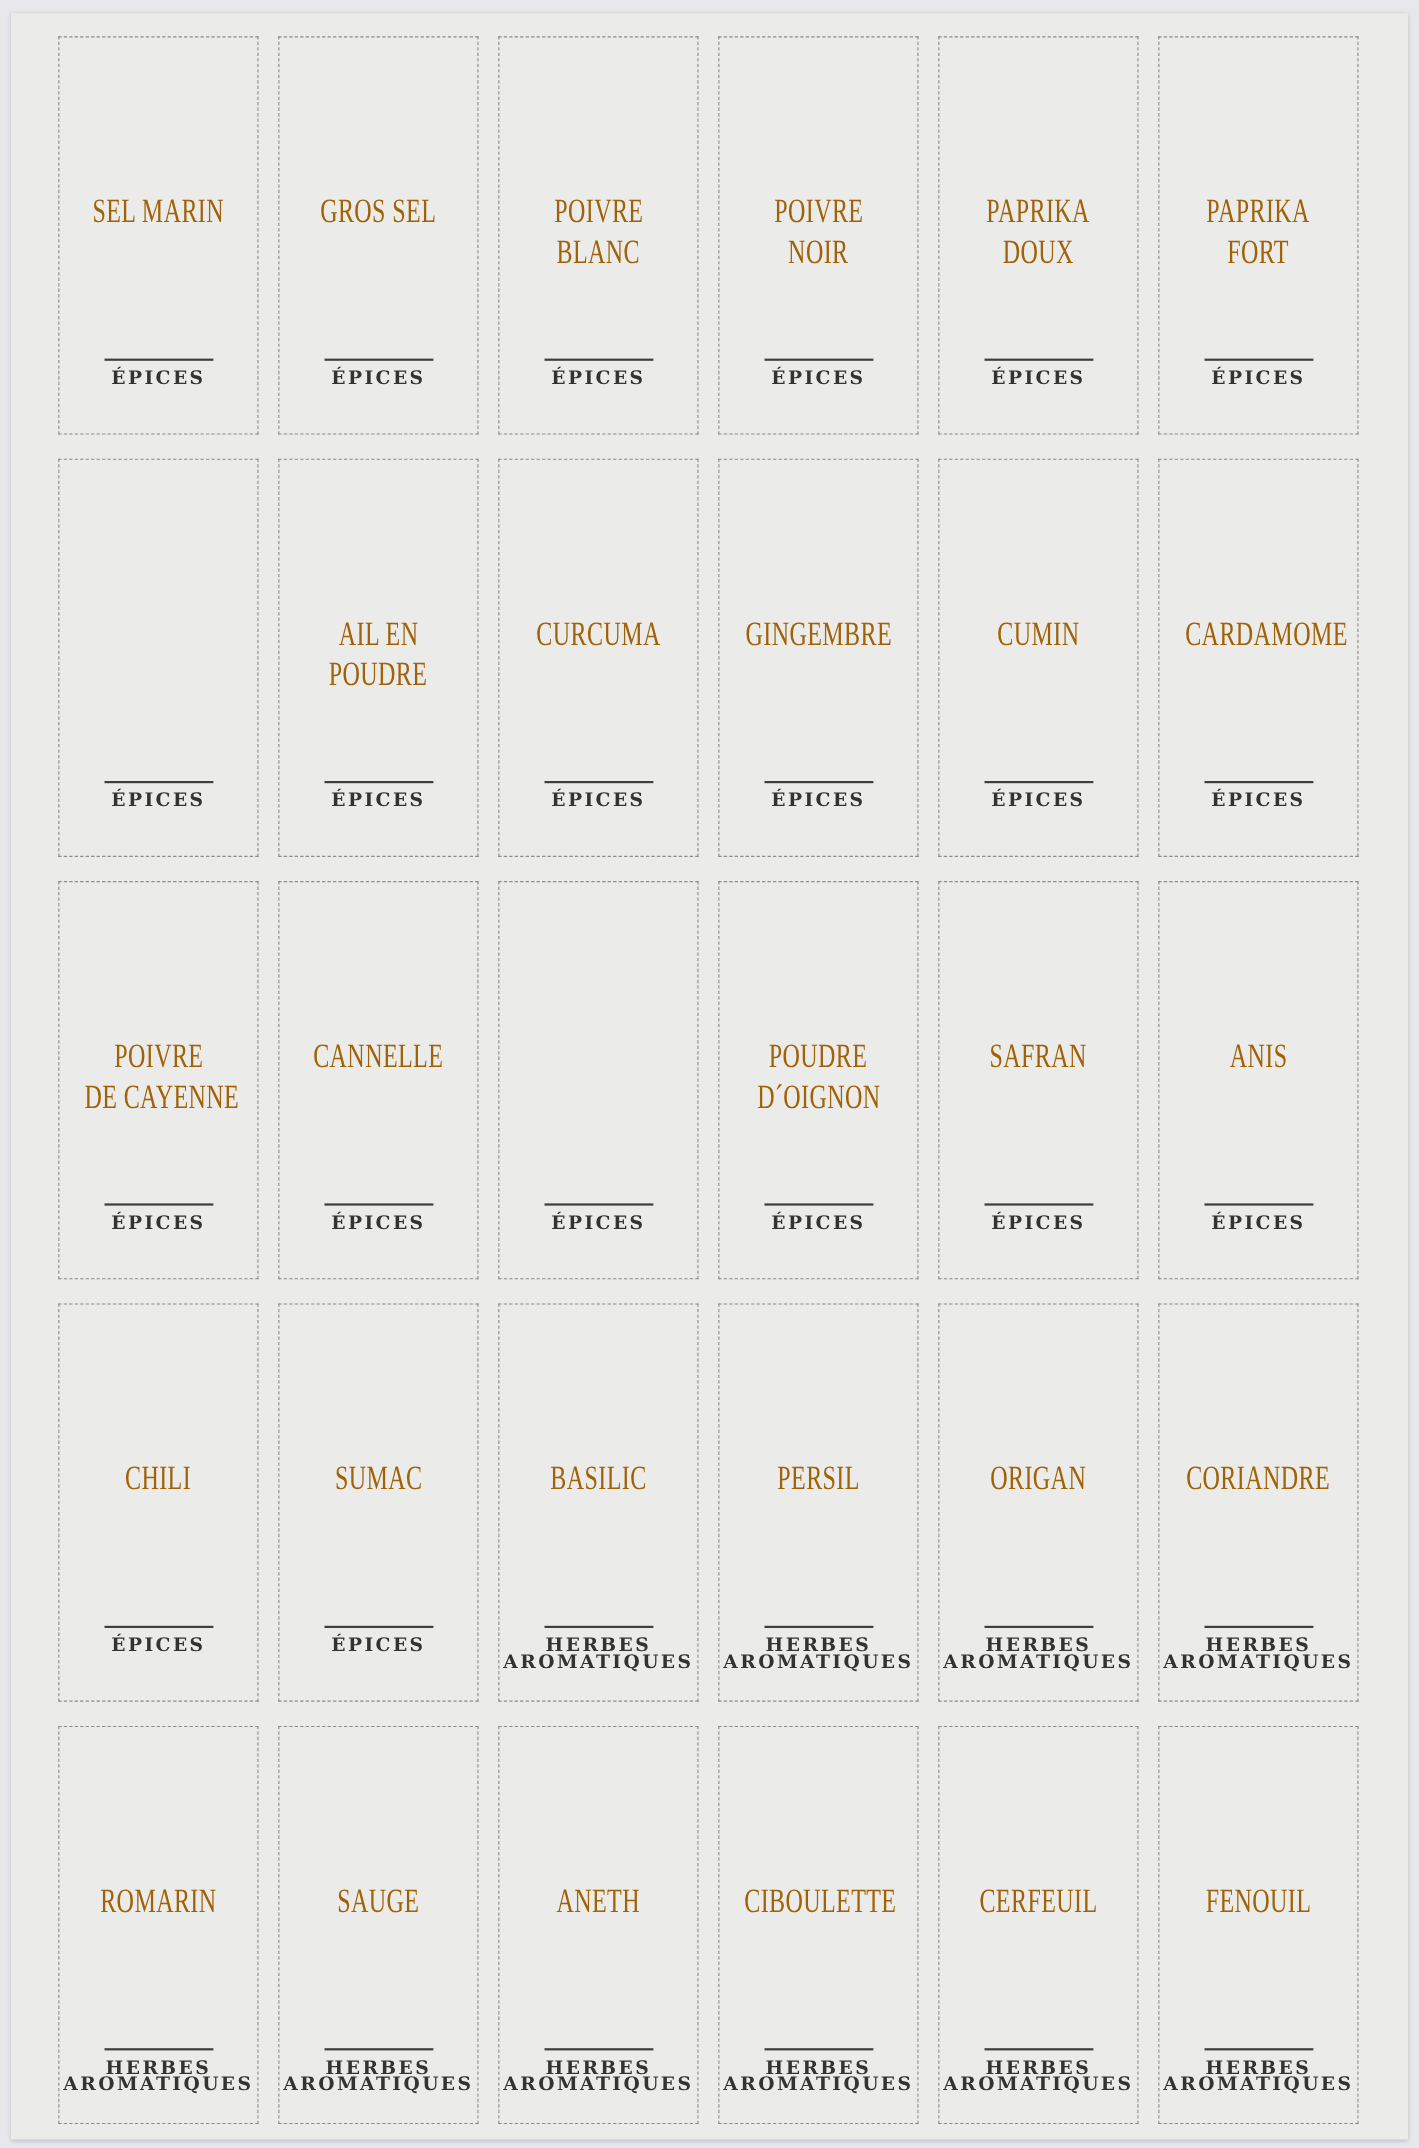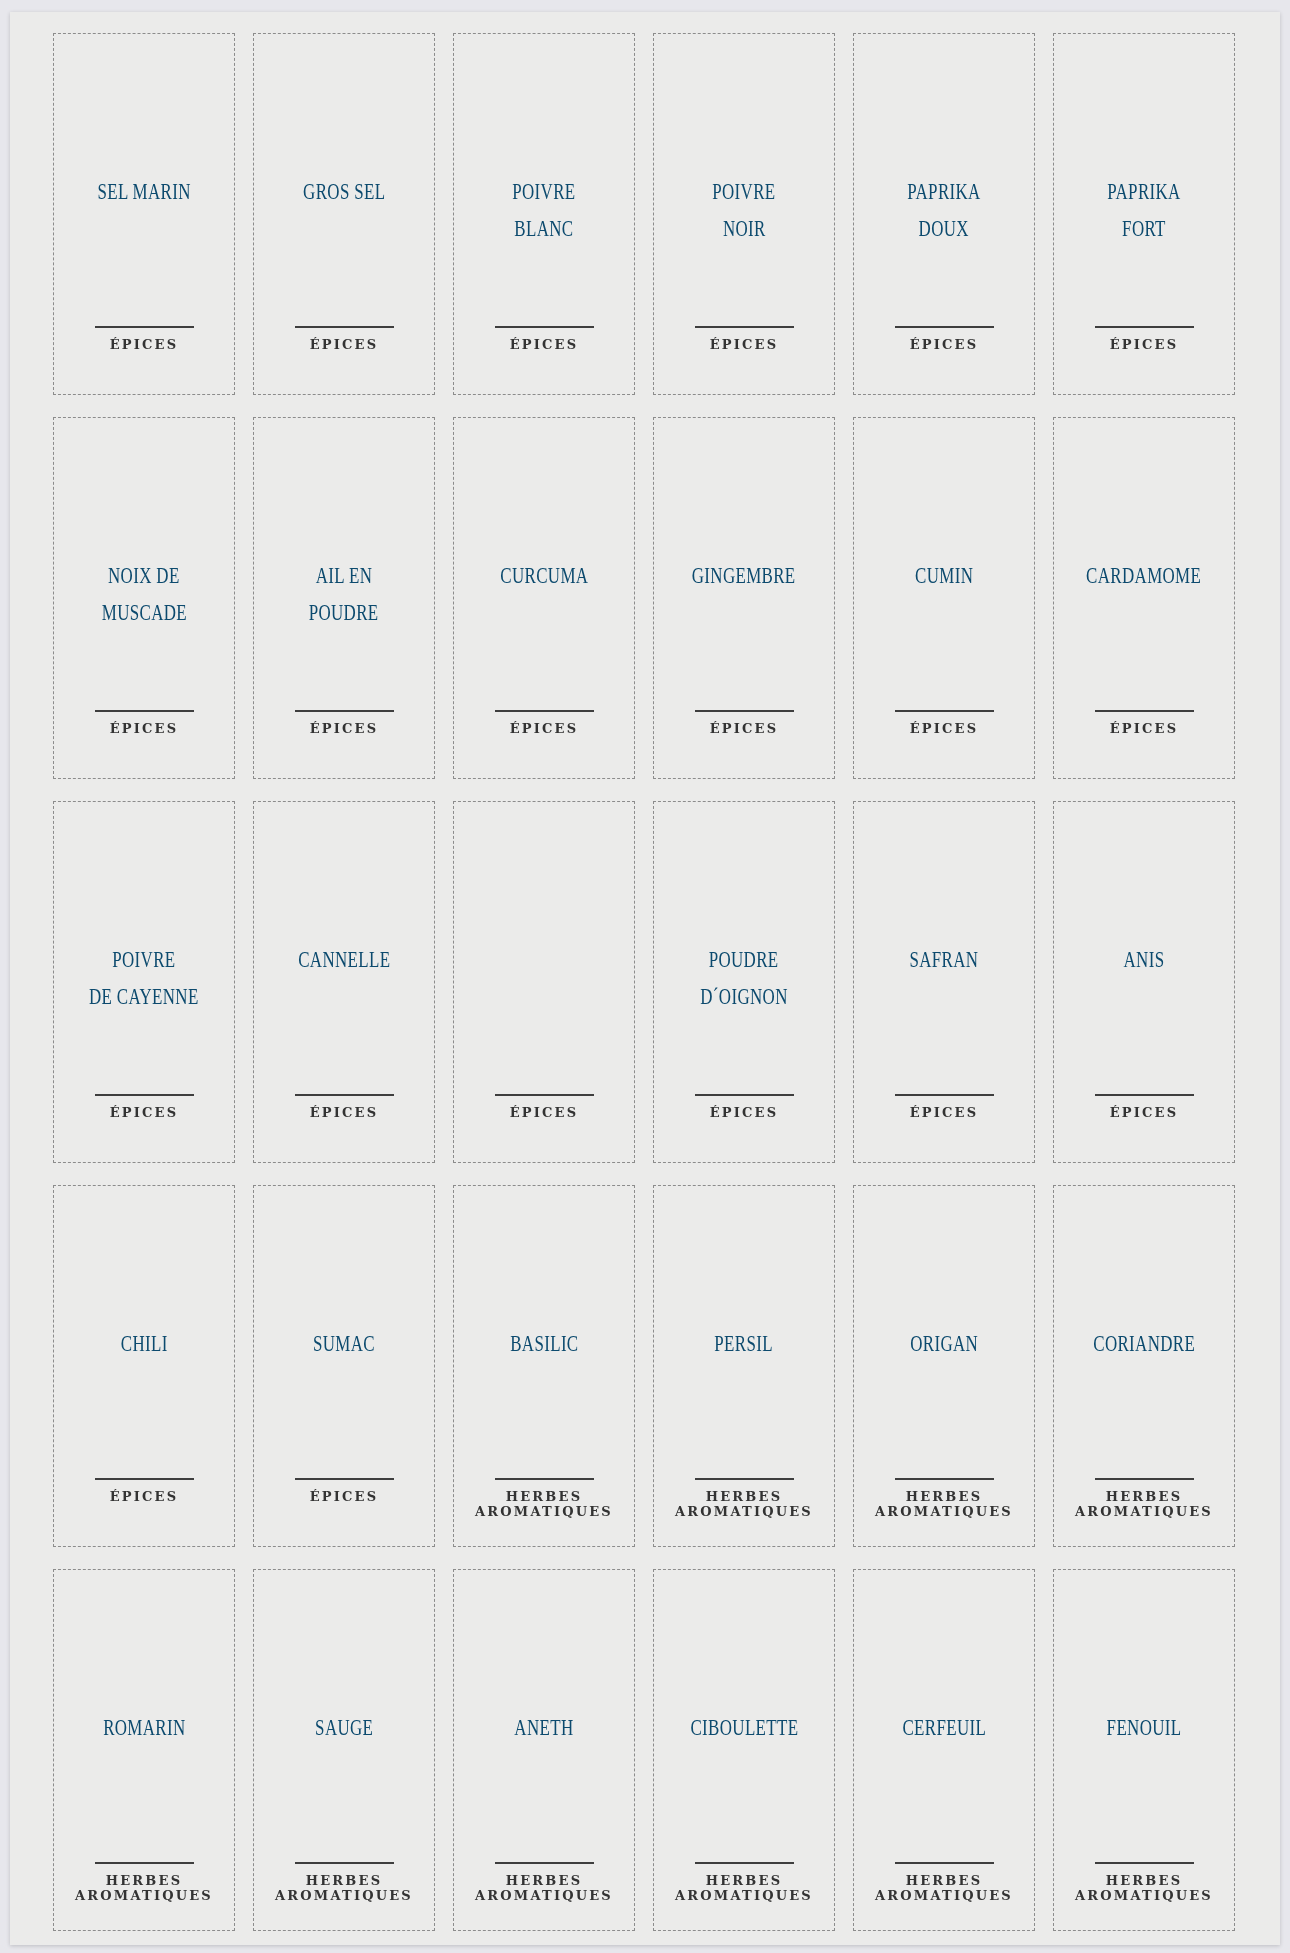--- a/index.html
+++ b/index.html
@@ -21,34 +21,34 @@
     column-gap:18px; row-gap:22px;
   }
   .card {
     position:relative; box-sizing:border-box;
     border:1.5px dashed #8c8c8c;
     width:182px; height:362px;
   }
   .title {
     position:absolute; left:-6px; right:-6px; top:139px;
     text-align:center;
-    font-size:24px; line-height:37px; color:#0c4a6e;
+    font-size:31px; line-height:37px; color:#a16207;
     letter-spacing:0.5px;
   }
   .title span { display:inline-block; transform:scaleX(0.84); transform-origin:center; white-space:nowrap; }
   .title .ln { display:block; }
   .rule {
     position:absolute; left:41px; width:99px; top:292px; height:2px;
     background:#3e3e3e;
   }
   .cat {
     position:absolute; left:0; right:0; top:303px;
     text-align:center;
     font-family:"DejaVu Serif", serif; font-weight:bold;
-    font-size:13px; line-height:15px; letter-spacing:2.2px; color:#333;
+    font-size:17px; line-height:15px; letter-spacing:2.2px; color:#333;
   }
 </style>
 </head>
 <body>
 
 <div class="sheet">
   <div class="grid" id="grid">
       <div class="card">
     <div class="title">
           <span class="ln"><span>SEL MARIN</span></span>
@@ -101,24 +101,20 @@
     <div class="title">
           <span class="ln"><span>PAPRIKA</span></span>
           <span class="ln"><span>FORT</span></span>
         </div>
     <div class="rule"></div>
     <div class="cat">
           <div>ÉPICES</div>
         </div>
   </div>
       <div class="card">
-    <div class="title">
-          <span class="ln"><span>NOIX DE</span></span>
-          <span class="ln"><span>MUSCADE</span></span>
-        </div>
     <div class="rule"></div>
     <div class="cat">
           <div>ÉPICES</div>
         </div>
   </div>
       <div class="card">
     <div class="title">
           <span class="ln"><span>AIL EN</span></span>
           <span class="ln"><span>POUDRE</span></span>
         </div>

